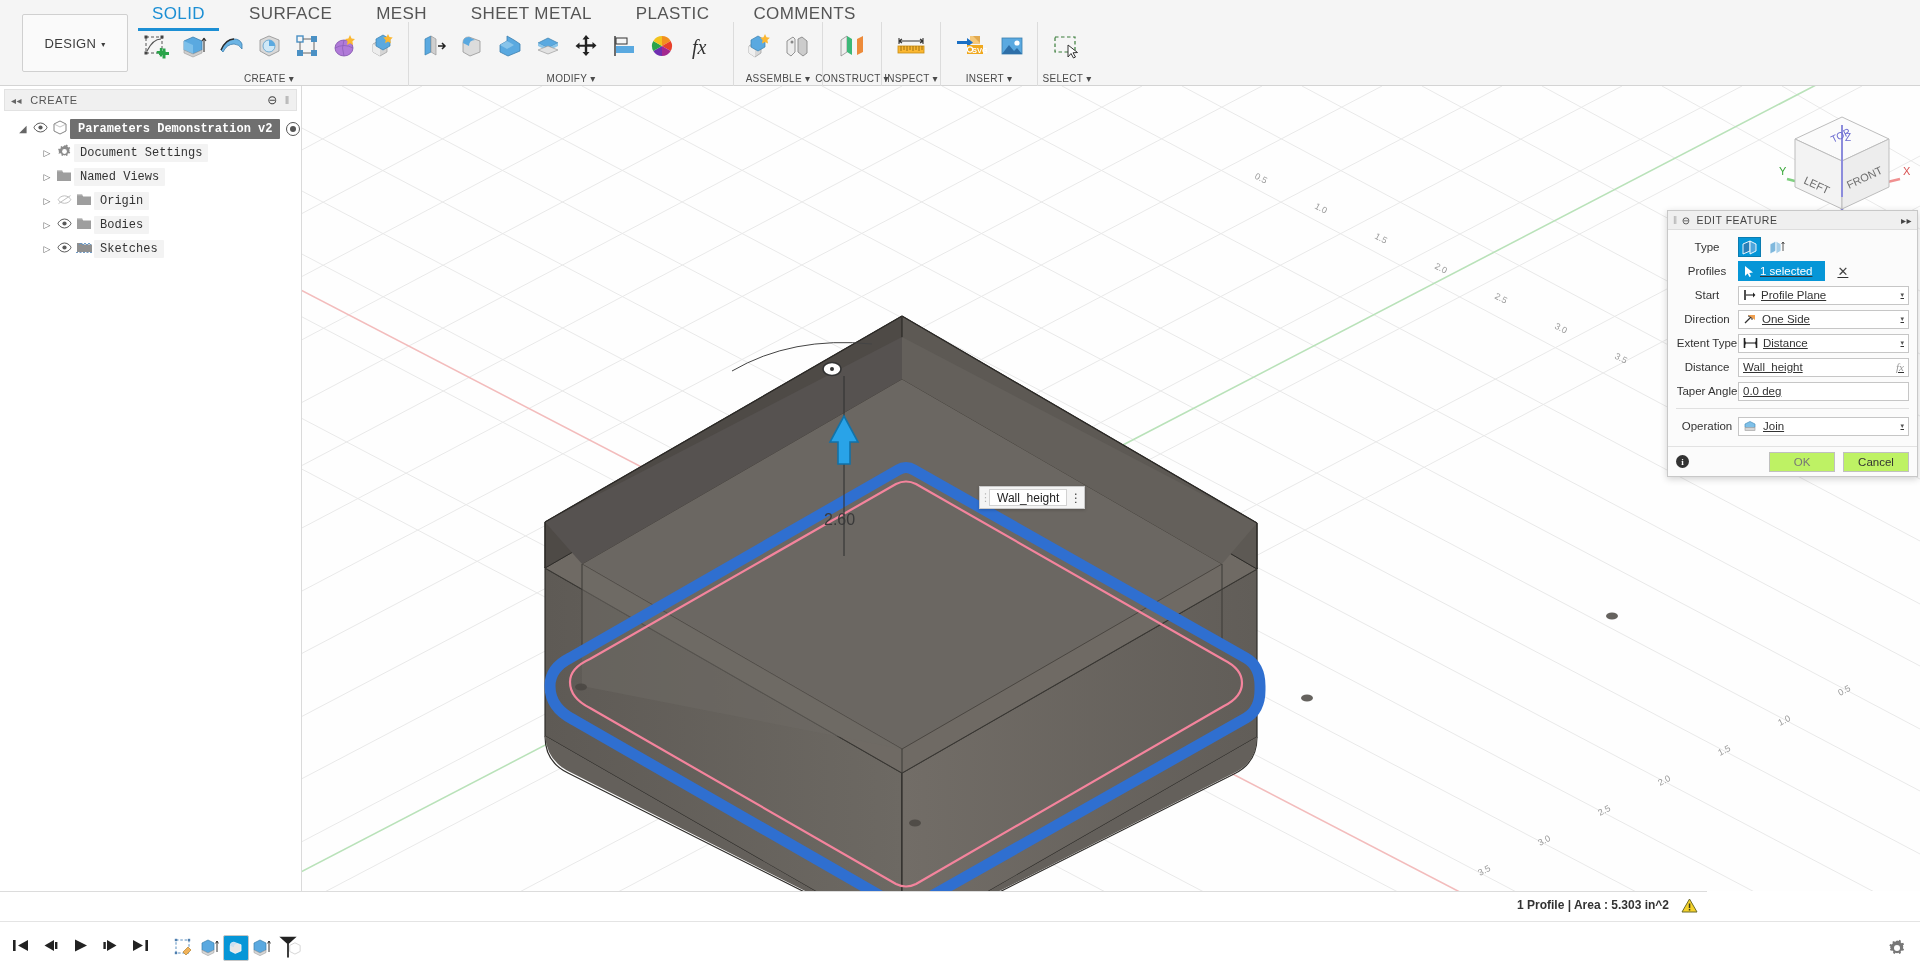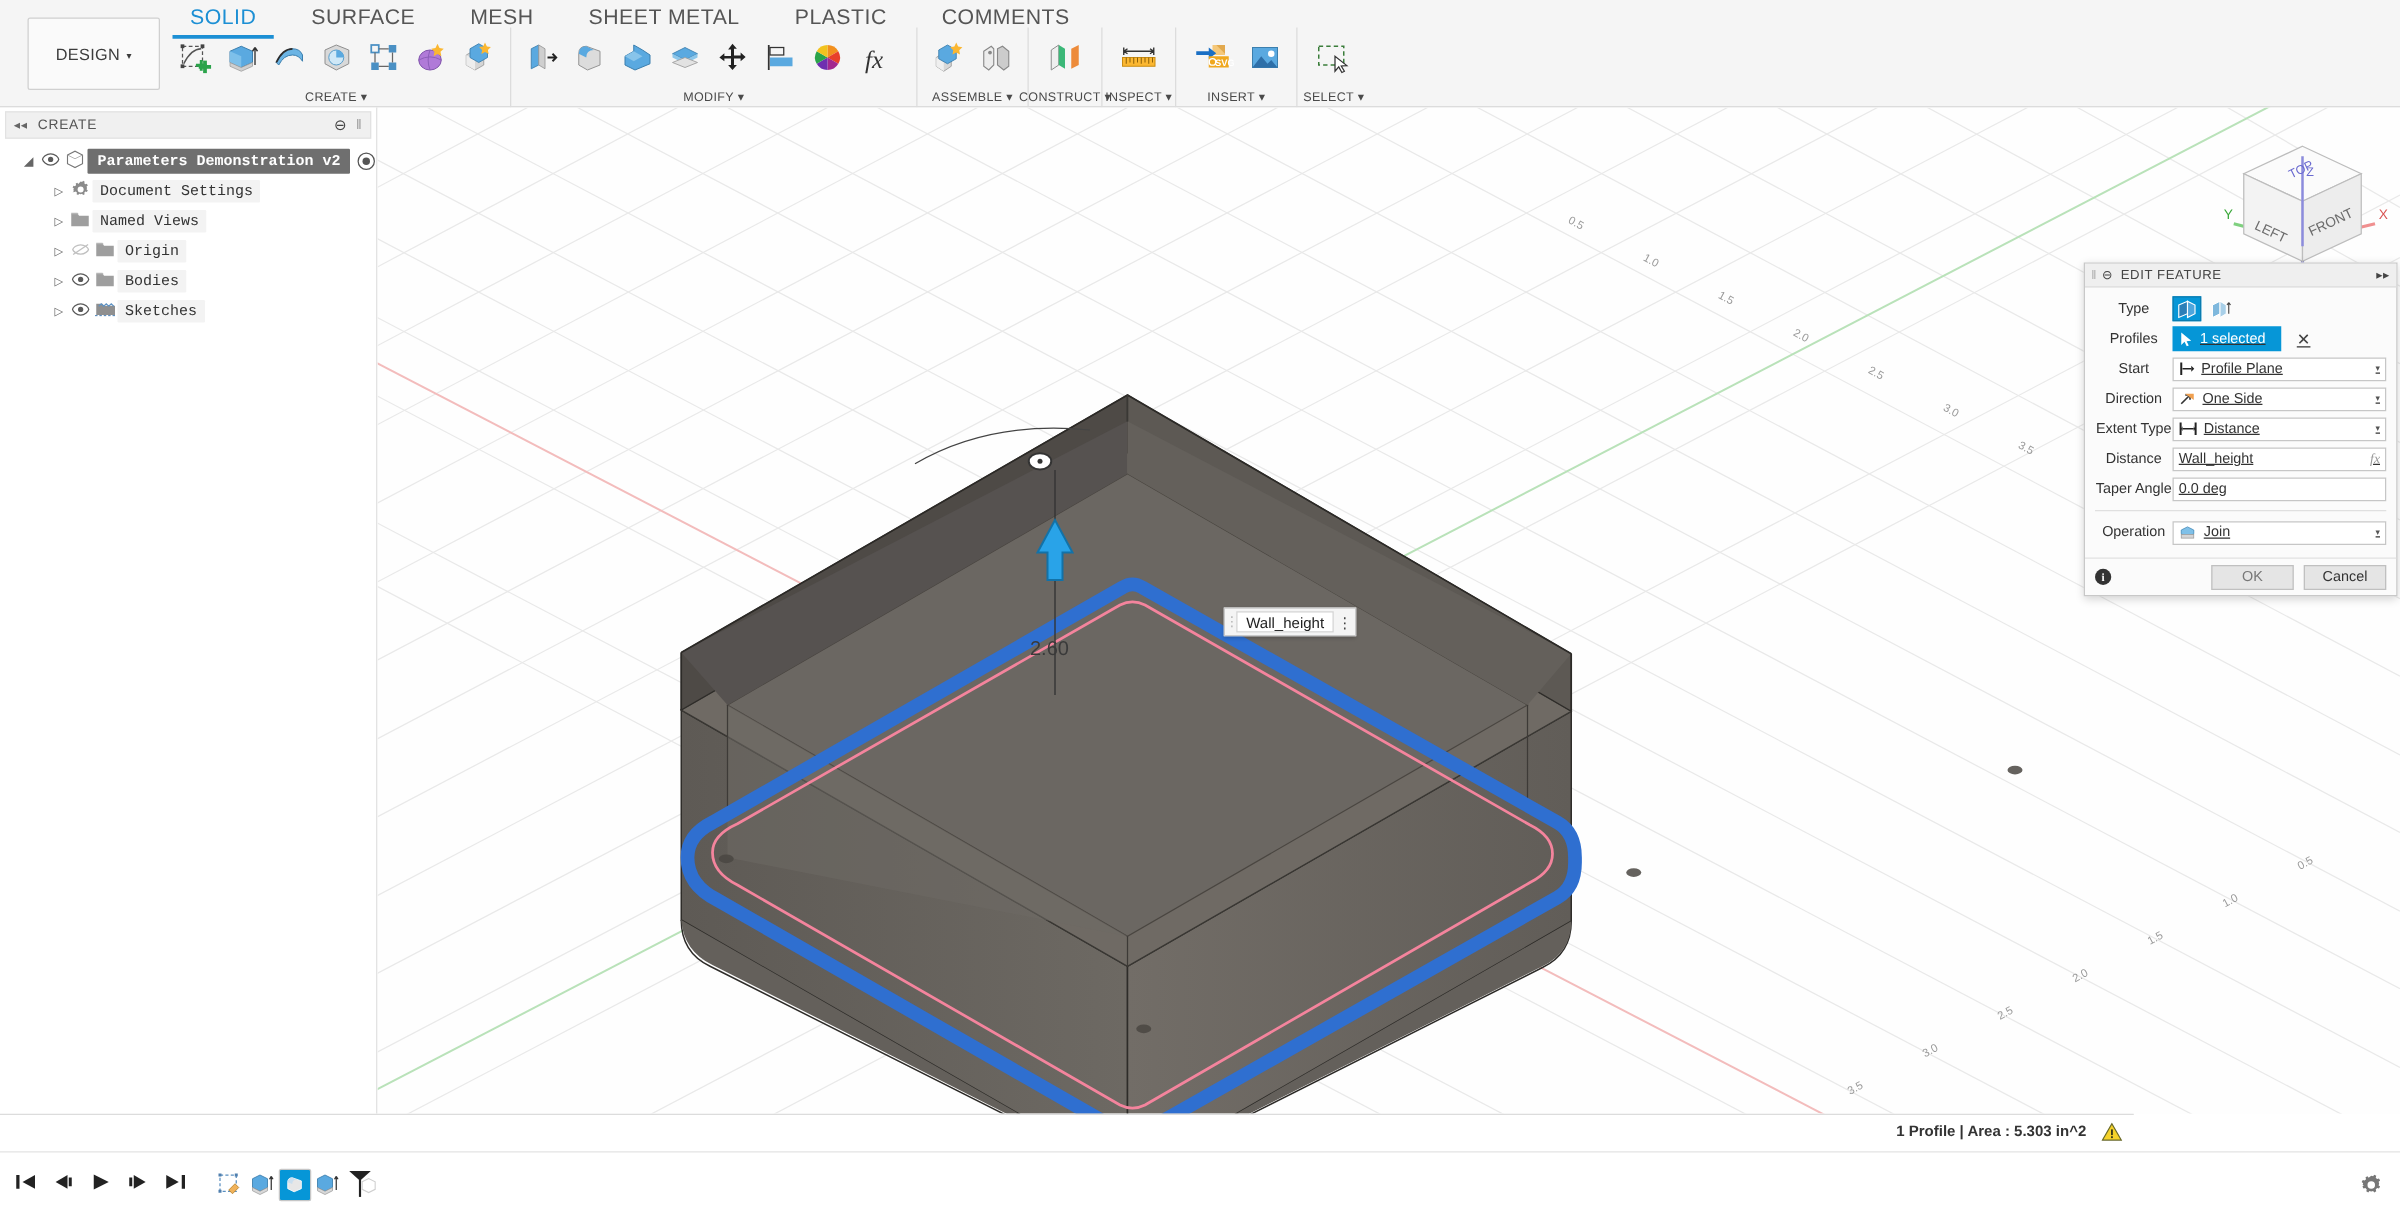--- a/index.html
+++ b/index.html
@@ -95,21 +95,21 @@
   .prof { height:20px; background:#0696d7; color:#fff; padding:0 13px 0 6px;
     display:flex; align-items:center; font-size:11.5px; cursor:pointer; }
   .xbtn { margin-left:12px; font-size:13px; color:#444; cursor:pointer; }
   #ef-sep { height:1px; background:#e0e0e0; margin:5px 8px; }
   #ef-foot { height:30px; border-top:1px solid #e2e2e2; display:flex; align-items:center;
     padding:0 8px; margin-top:4px; }
   #ef-foot .info { width:13px;height:13px;border-radius:50%;background:#333;color:#fff;
     font-size:9px; font-weight:bold; display:flex;align-items:center;justify-content:center;
     font-family:"Liberation Serif",serif; cursor:pointer;}
   .okbtn,.cancelbtn { height:20px; min-width:66px; border:1px solid #c0c0c0;
-    background:#e5e5e5; font-size:11.5px; color:#777; display:flex;align-items:center;
+    background:#bef264; font-size:11.5px; color:#777; display:flex;align-items:center;
     justify-content:center; cursor:pointer; }
   .cancelbtn { color:#333; margin-left:8px; }
   .okbtn { margin-left:auto; }
 
   
   #navbar { position:absolute; left:838px; top:898px; height:30px;
     background:#f2f2f2; display:flex; align-items:center; padding:0 6px; gap:3px;
     border-radius:2px; }
   #navbar .nb { width:24px;height:24px; display:flex;align-items:center;
     justify-content:center; cursor:pointer; }

